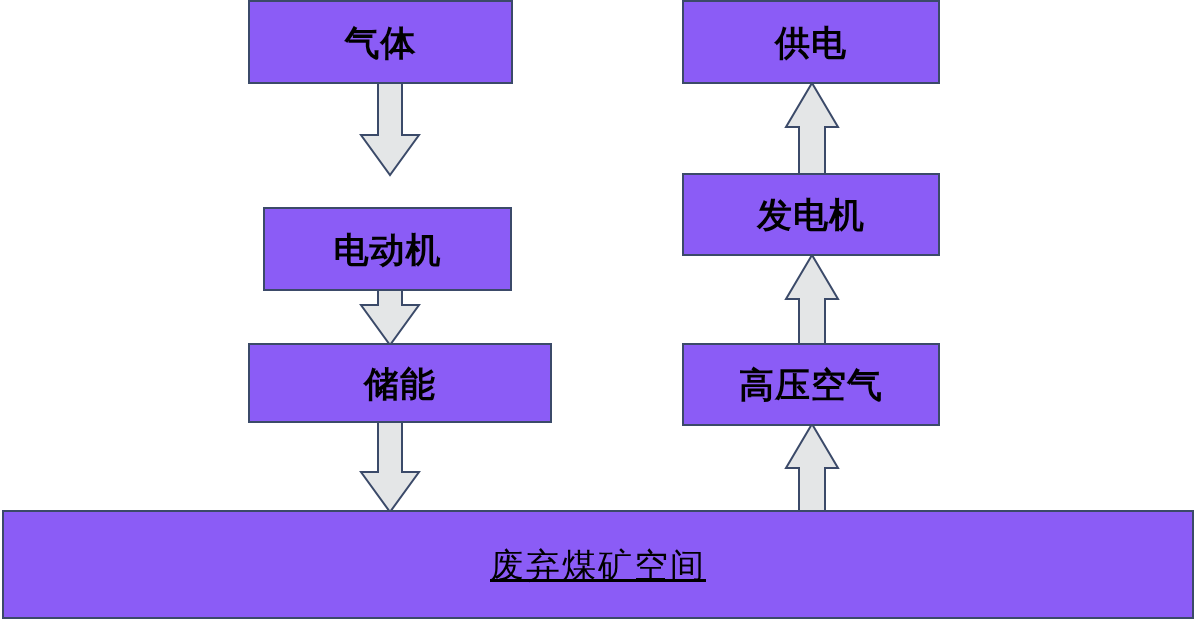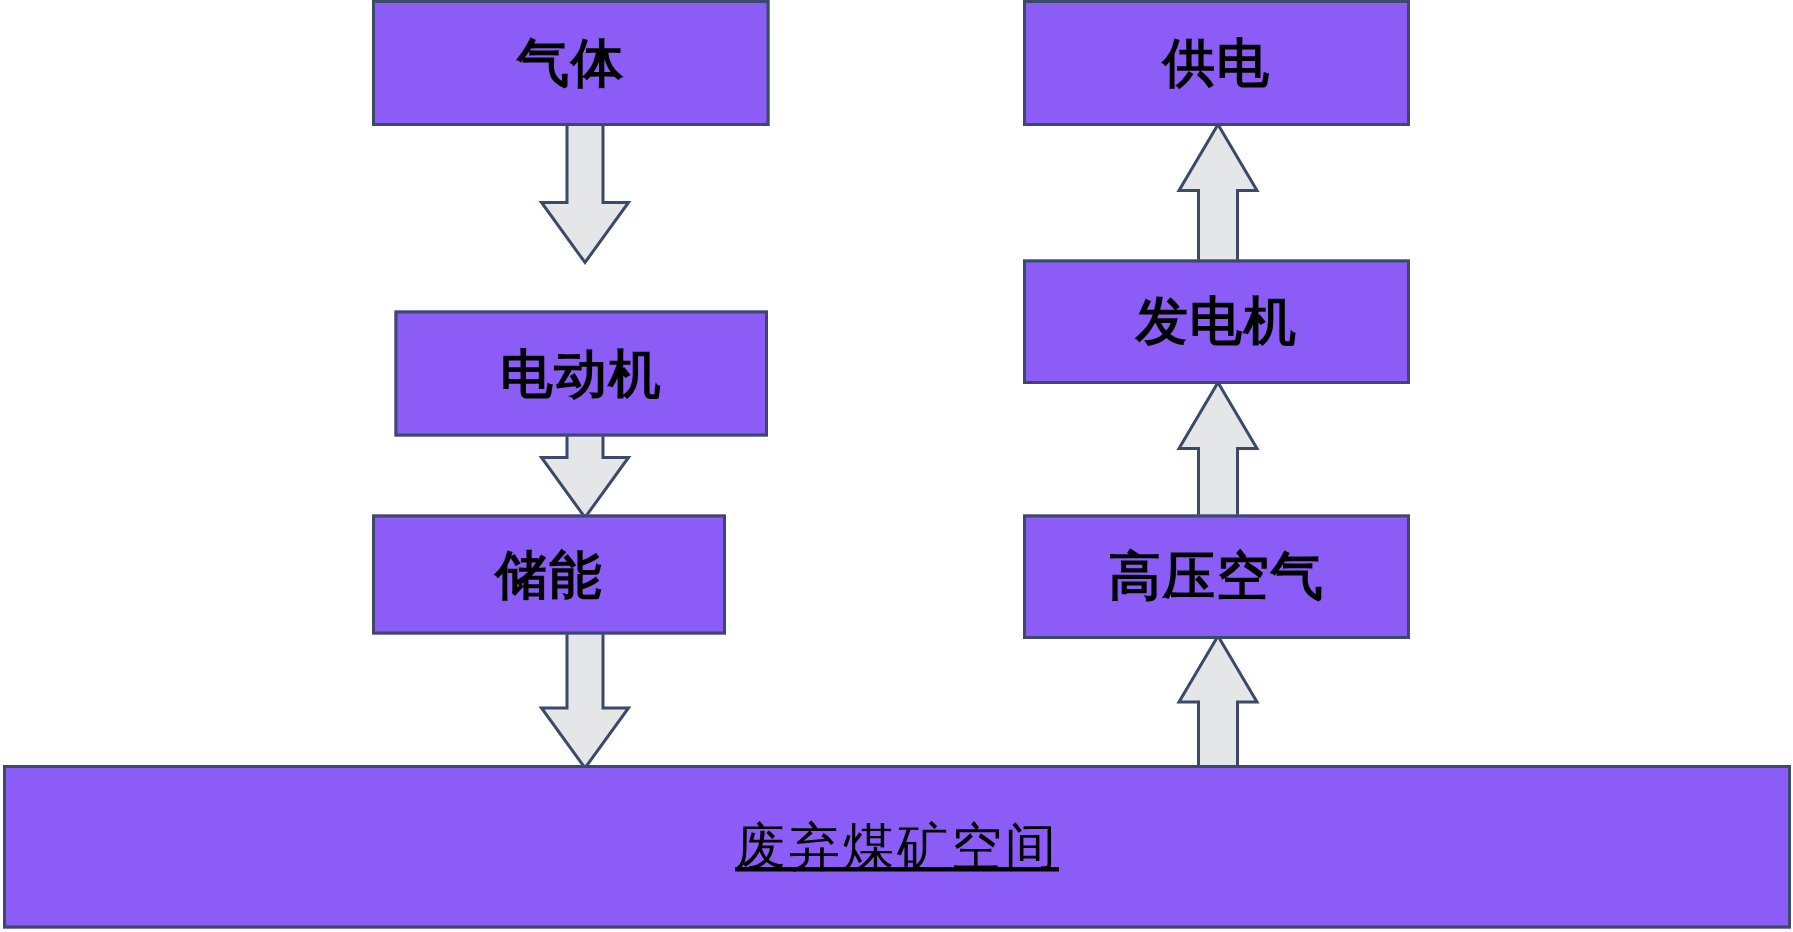--- a/index.html
+++ b/index.html
@@ -87,21 +87,21 @@
       <svg width="52" height="92" viewBox="0 0 52 92">
         <polygon class="arrow-shape" points="26.0,0.0 52.0,44.0 39.0,44.0 39.0,92.0 13.0,92.0 13.0,44.0 0.0,44.0"></polygon>
       </svg>
     </div>
     <div class="node" style="left: 248px; top: 0px; width: 265px; height: 84px;">
       <span class="label">气体</span>
     </div>
     <div class="node" style="left: 263px; top: 173px; width: 249px; height: 84px; margin-top: 34px;">
       <span class="label">电动机</span>
     </div>
-    <div class="node" style="left: 248px; top: 343px; width: 236px; height: 80px;">
+    <div class="node" style="left: 248px; top: 343px; width: 304px; height: 80px;">
       <span class="label">储能</span>
     </div>
     <div class="node" style="left: 682px; top: 173px; width: 258px; height: 83px;">
       <span class="label">发电机</span>
     </div>
     <div class="node" style="left: 682px; top: 0px; width: 258px; height: 84px;">
       <span class="label">供电</span>
     </div>
     <div class="node" style="left: 682px; top: 343px; width: 258px; height: 83px; text-align: right;">
       <span class="label">高压空气</span>

